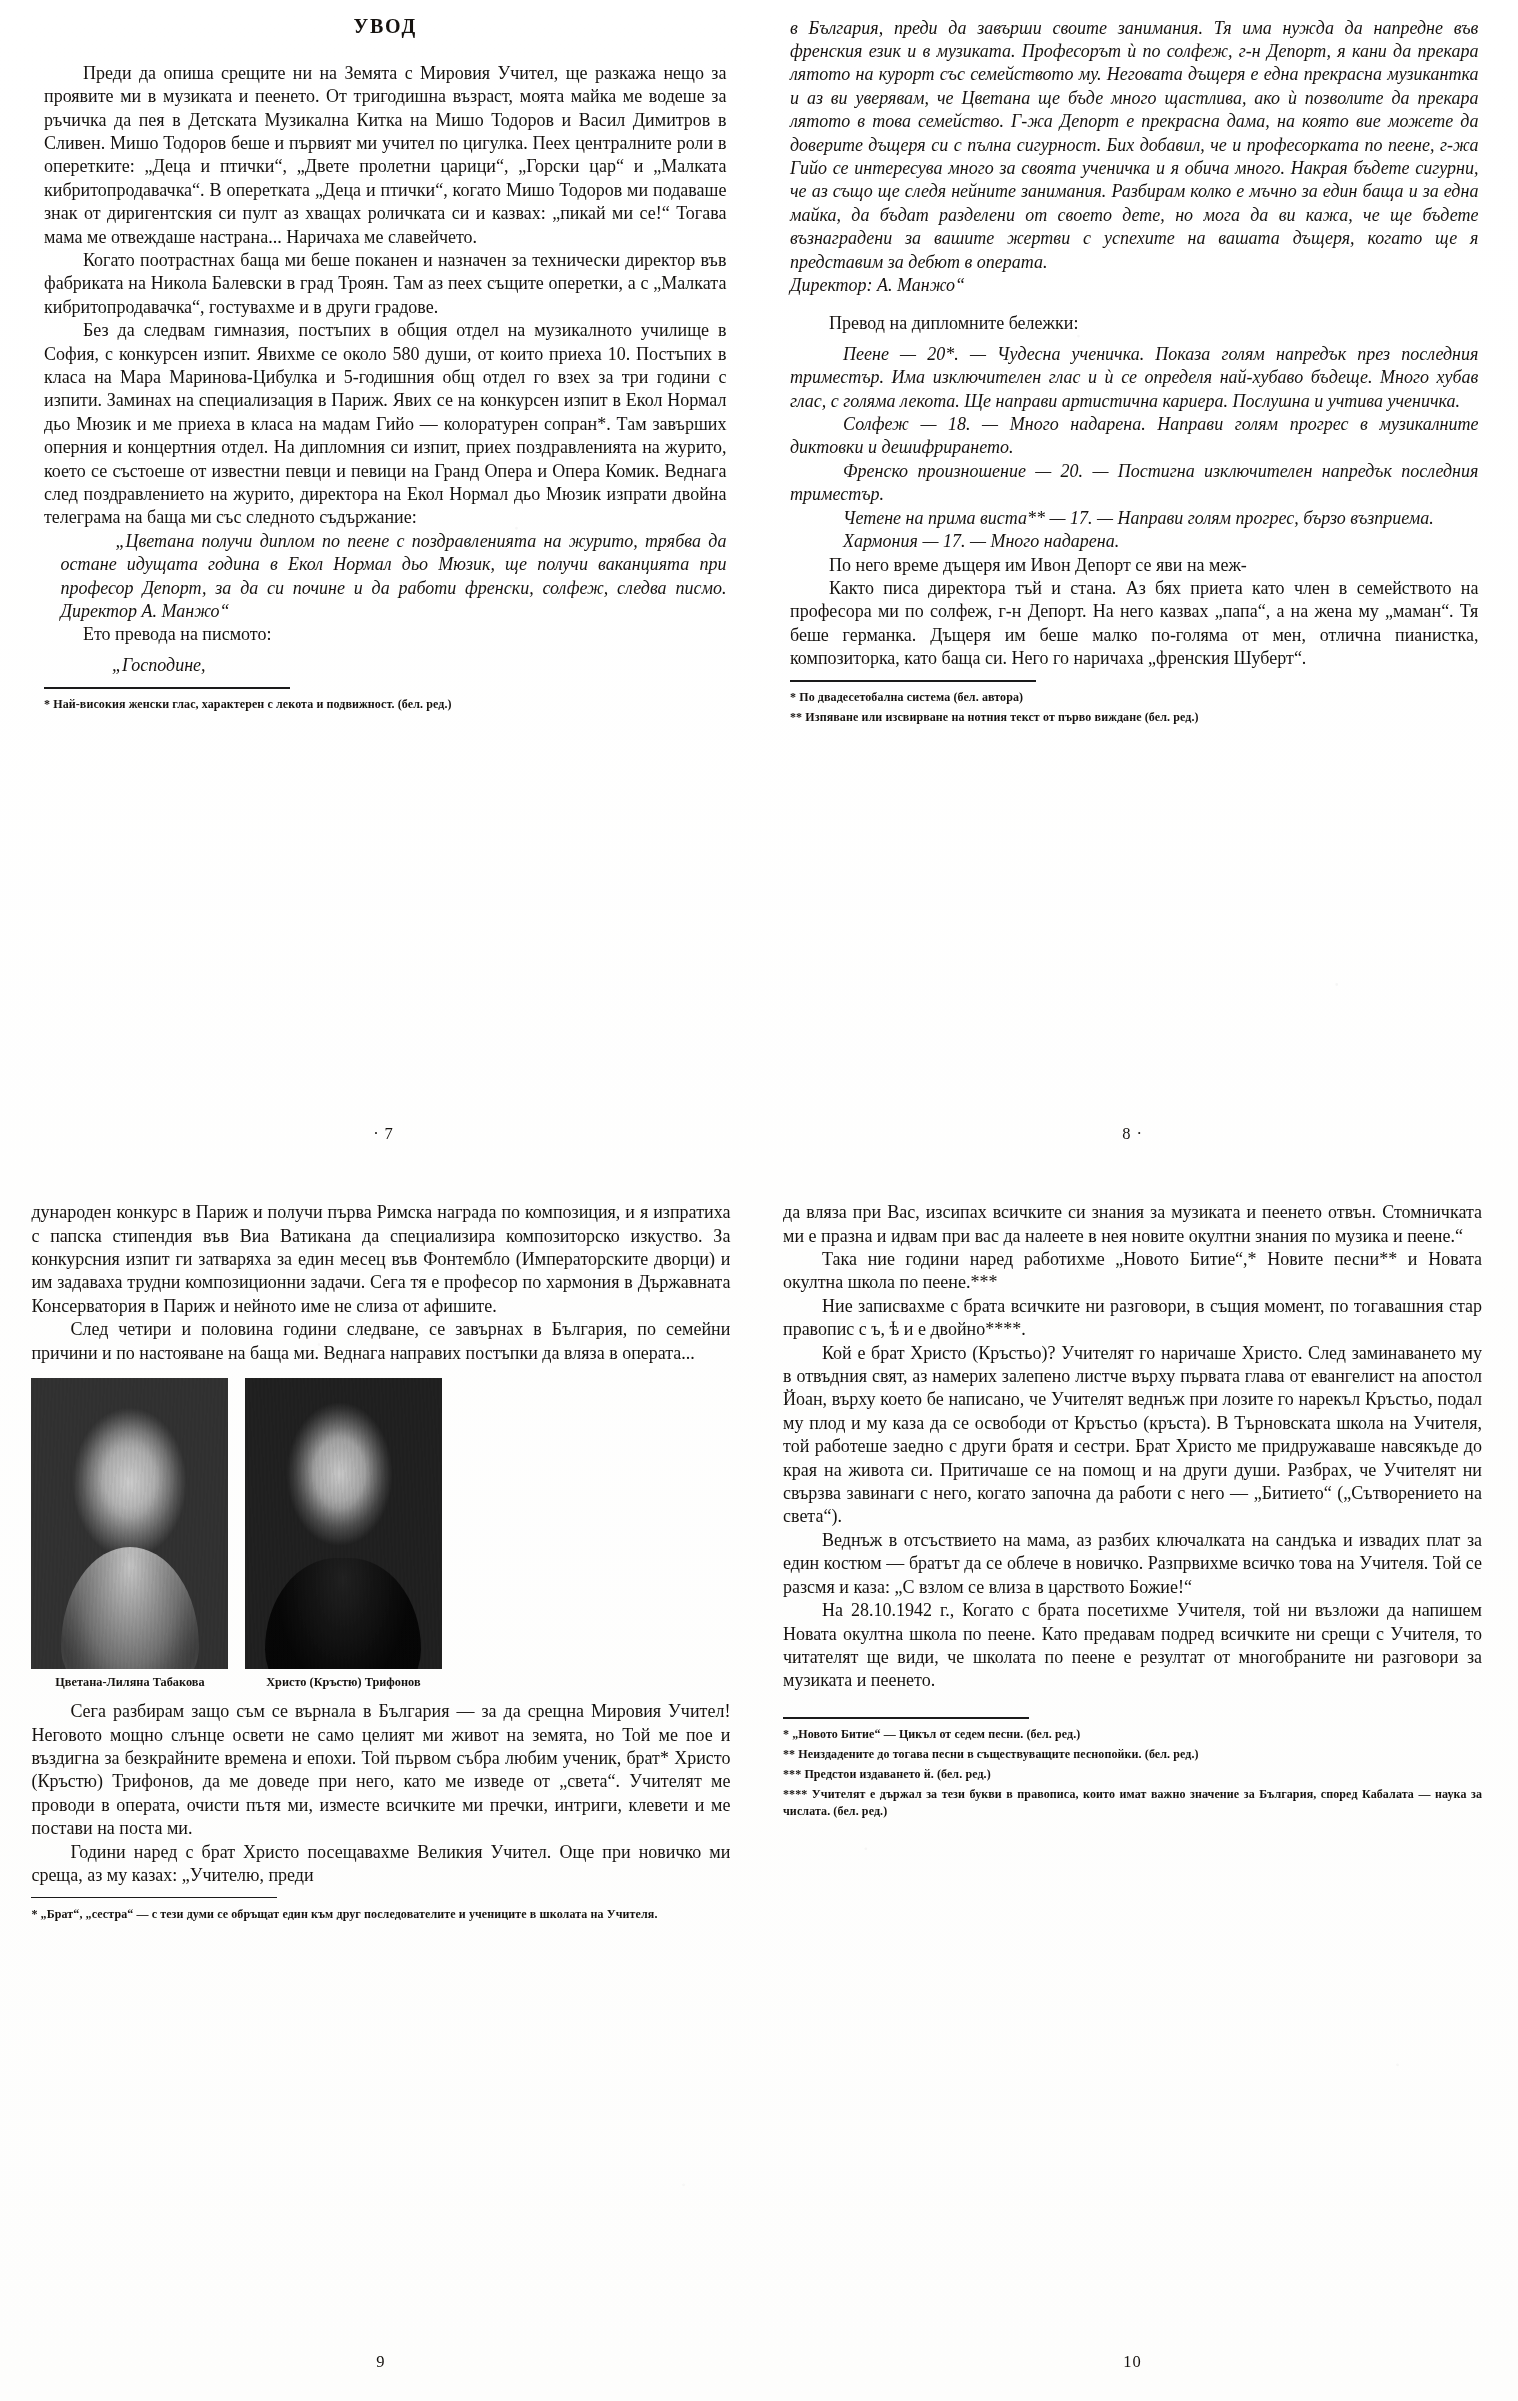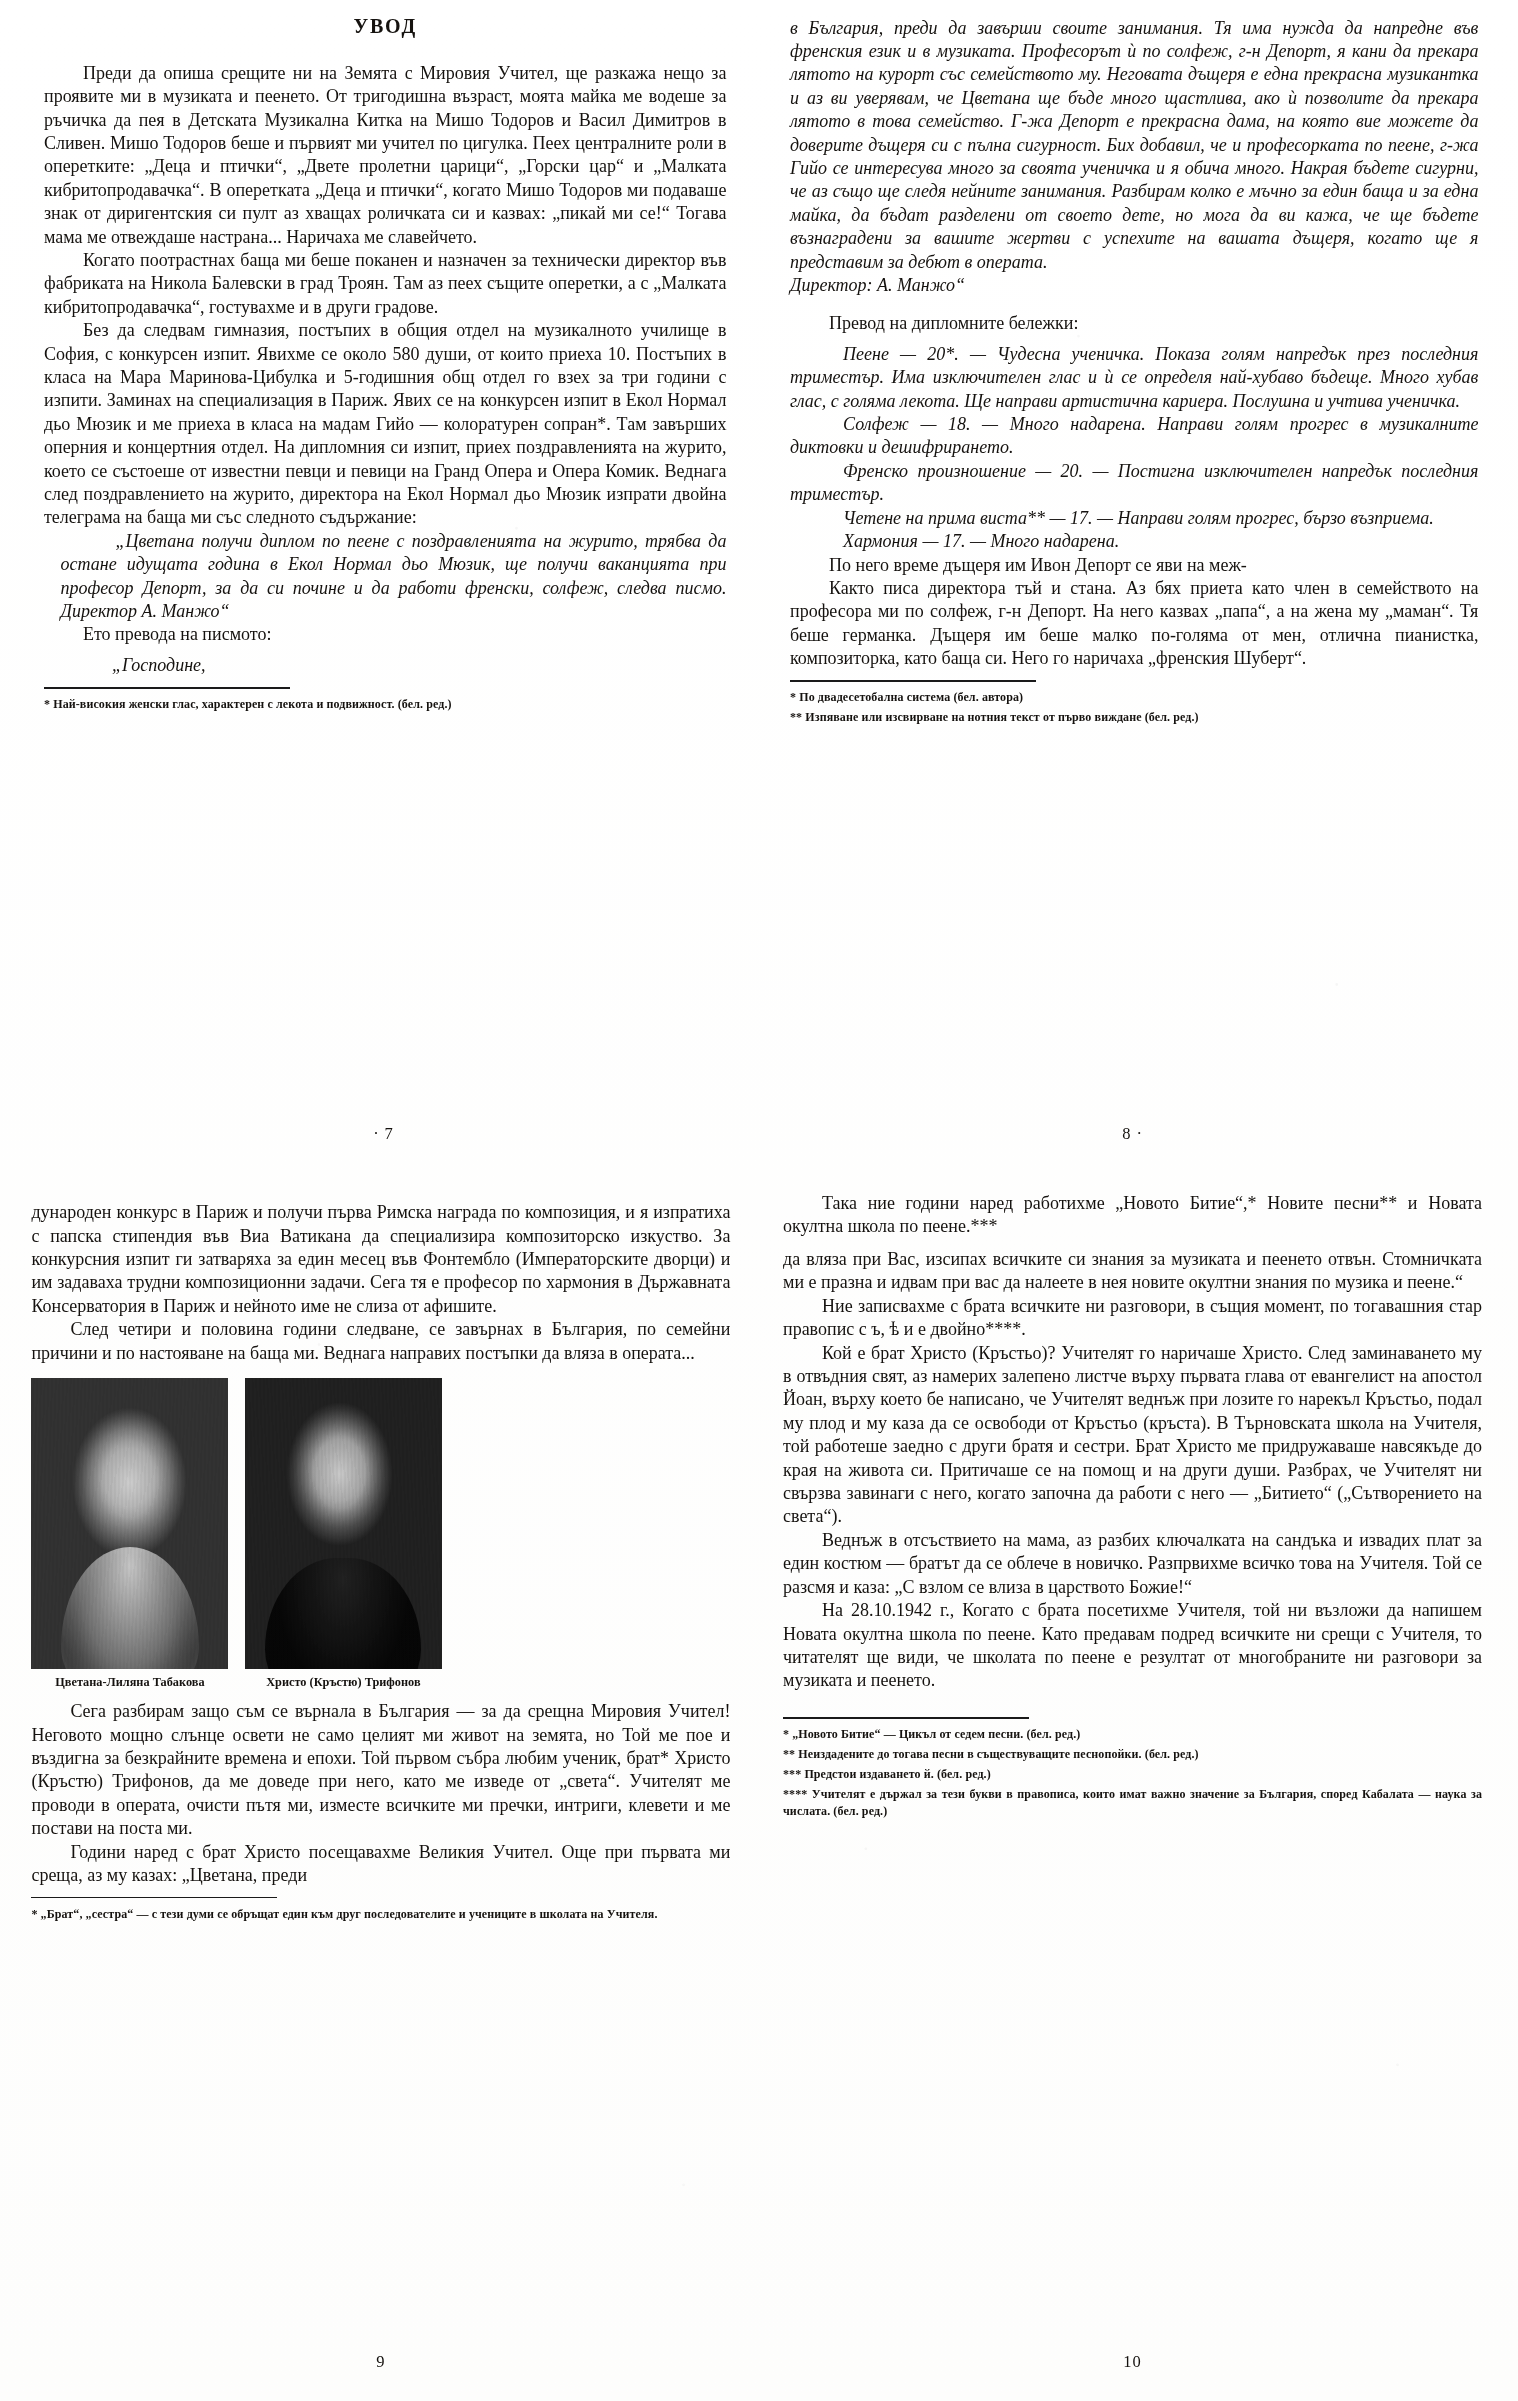--- a/index.html
+++ b/index.html
@@ -253,32 +253,32 @@
           <div class="photo f1"></div>
           <figcaption class="caption">Цветана-Лиляна Табакова</figcaption>
         </figure>
         <figure class="photo-wrap" style="margin:0">
           <div class="photo f2"></div>
           <figcaption class="caption">Христо (Кръстю) Трифонов</figcaption>
         </figure>
       </div>
 
       <p class="body" style="margin-top:9.2px">Сега разбирам защо съм се върнала в България — за да срещна <span class="bold">Мировия Учител</span>! Неговото мощно слънце освети не само целият ми живот на земята, но Той ме пое и въздигна за безкрайните времена и епохи. Той първом събра любим ученик, брат* Христо (Кръстю) Трифонов, да ме доведе при него, като ме изведе от „света“. Учителят ме проводи в операта, очисти пътя ми, изместе всичките ми пречки, интриги, клевети и ме постави на поста ми.</p>
-      <p class="body">Години наред с брат Христо посещавахме Великия Учител. Още при първата ми среща, аз му казах: „Цветана, преди</p>
+      <p class="body">Години наред с брат Христо посещавахме Великия Учител. Още при новичко ми среща, аз му казах: „Учителю, преди</p>
 
       <div class="fn-rule"></div>
       <p class="footnote wrap">* „Брат“, „сестра“ — с тези думи се обръщат един към друг последователите и учениците в школата на Учителя.</p>
     </div>
     <div class="folio">9</div>
   </section>
 
   <section class="page p10">
     <div class="col">
+      <p class="body" style="text-indent:0;margin-top:9.2px">да вляза при Вас, изсипах всичките си знания за музиката и пеенето отвън. Стомничката ми е празна и идвам при вас да налеете в нея новите окултни знания по музика и пеене.“</p>
       <p class="body">Така ние години наред работихме „Новото Битие“,* Новите песни** и Новата окултна школа по пеене.***</p>
-      <p class="body" style="text-indent:0;margin-top:9.2px">да вляза при Вас, изсипах всичките си знания за музиката и пеенето отвън. Стомничката ми е празна и идвам при вас да налеете в нея новите окултни знания по музика и пеене.“</p>
       <p class="body">Ние записвахме с брата всичките ни разговори, в същия момент, по тогавашния стар правопис с ъ, ѣ и е двойно****.</p>
       <p class="body">Кой е брат Христо (Кръстьо)? Учителят го наричаше Христо. След заминаването му в отвъдния свят, аз намерих залепено листче върху първата глава от евангелист на апостол Йоан, върху което бе написано, че Учителят веднъж при лозите го нарекъл Кръстьо, подал му плод и му каза да се освободи от Кръстьо (кръста). В Търновската школа на Учителя, той работеше заедно с други братя и сестри. Брат Христо ме придружаваше навсякъде до края на живота си. Притичаше се на помощ и на други души. Разбрах, че Учителят ни свързва завинаги с него, когато започна да работи с него — „Битието“ („Сътворението на света“).</p>
       <p class="body">Веднъж в отсъствието на мама, аз разбих ключалката на сандъка и извадих плат за един костюм — братът да се облече в новичко. Разпрвихме всичко това на Учителя. Той се разсмя и каза: „С взлом се влиза в царството Божие!“</p>
       <p class="body">На 28.10.1942 г., Когато с брата посетихме Учителя, той ни възложи да напишем <span class="bold">Новата окултна школа по пеене</span>. Като предавам подред всичките ни срещи с Учителя, то читателят ще види, че школата по пеене е резултат от многобраните ни разговори за музиката и пеенето.</p>
 
       <div class="fn-rule" style="margin-top:24px"></div>
       <p class="footnote">* „Новото Битие“ — Цикъл от седем песни. (бел. ред.)</p>
       <p class="footnote">** Неиздадените до тогава песни в съществуващите песнопойки. (бел. ред.)</p>
       <p class="footnote">*** Предстои издаването й. (бел. ред.)</p>
       <p class="footnote wrap">**** Учителят е държал за тези букви в правописа, които имат важно значение за България, според Кабалата — наука за числата. (бел. ред.)</p>

